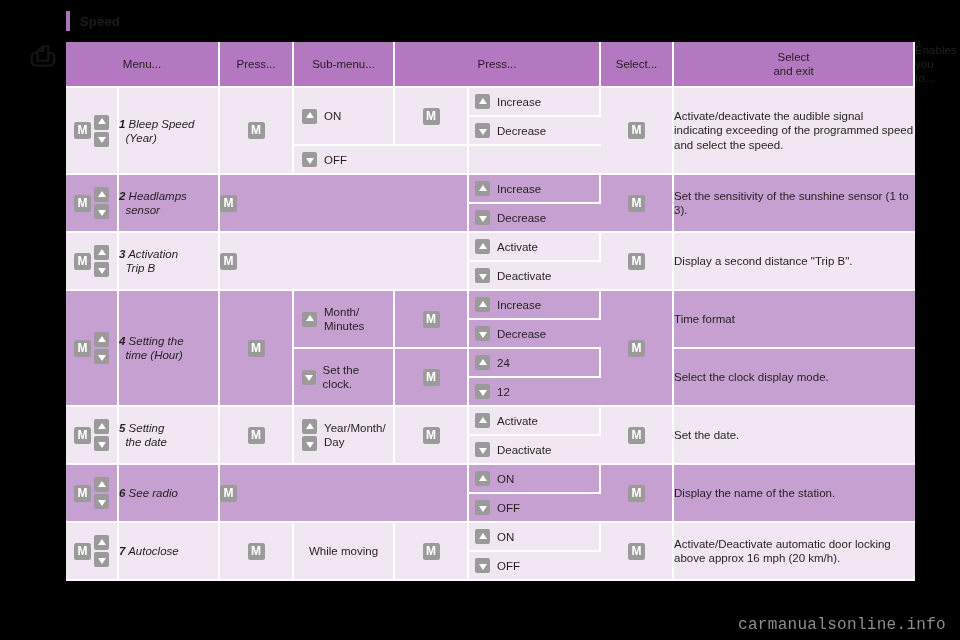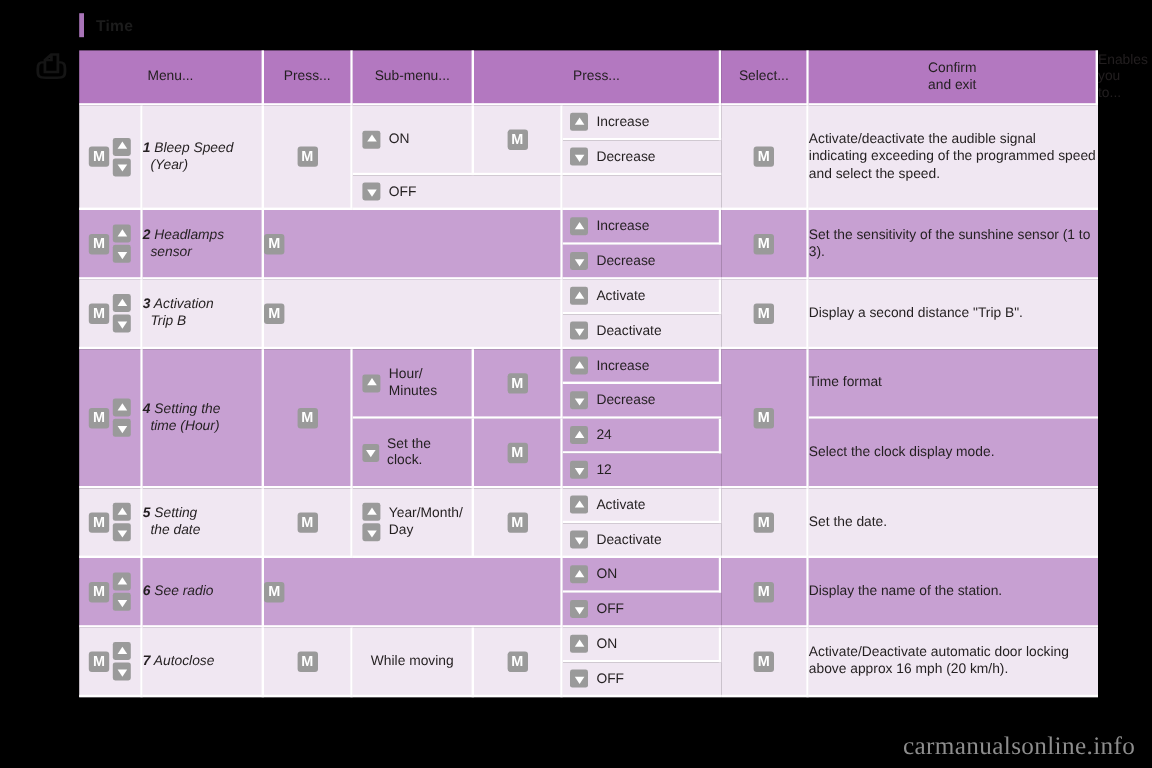--- a/index.html
+++ b/index.html
@@ -100,30 +100,30 @@
   
   .sub-line{display:flex;align-items:center;gap:7px;padding:5px 8px;}
   .sub-line .txt{font-size:11.5px;line-height:14px;color:#231f20;}
   .sub-stack{display:flex;flex-direction:column;gap:2px;}
   .menu-label{line-height:14px;font-style:italic;}
   .menu-label b{font-weight:bold;}
   .desc{line-height:14.5px;padding:6px 9px;}
   
   .watermark{
     position:absolute;right:14px;bottom:6px;
-    color:#8d8d8d;font-size:21px;letter-spacing:.3px;
-    font-family:Liberation Serif, serif;
+    color:#8d8d8d;font-size:16px;letter-spacing:.3px;
+    font-family:Liberation Mono, monospace;
   }
 </style>
 </head>
 <body>
 
 <div class="top-heading">
   <div class="bar"></div>
-  <div class="label">Time</div>
+  <div class="label">Speed</div>
 </div>
 
 <div class="page-glyph">⎙</div>
 
 <div class="table-wrap">
 <table class="mode-table">
   <colgroup>
     <col class="c-nav">
         <col class="c-menu">
         <col class="c-press1">
@@ -134,21 +134,21 @@
         <col class="c-desc">
   </colgroup>
   <thead>
     <tr>
       <th colspan="2">Menu...</th>
       <th>Press...</th>
       <th>Sub-menu...</th>
       <th colspan="2">Press...</th>
       <th>Select...</th>
       <th>
-        <div>Confirm</div>
+        <div>Select</div>
         <div>and exit</div>
       </th>
       <th>Enables you to...</th>
     </tr>
   </thead>
   <tbody>
 
     <tr class="tint-light">
       <td class="cell center" rowspan="3">
         <div class="navgroup">
@@ -306,21 +306,21 @@
           &nbsp;&nbsp;<span>time (Hour)</span>
         </div>
       </td>
       <td class="cell center" rowspan="4">
         <span class="m-btn">M</span>
       </td>
       <td class="pad0" rowspan="2">
         <div class="sub-line">
           <span class="arw up"></span>
           <span class="txt">
-            <span>Hour/</span><br>
+            <span>Month/</span><br>
             <span>Minutes</span>
           </span>
         </div>
       </td>
       <td class="cell center" rowspan="2">
         <span class="m-btn">M</span>
       </td>
       <td class="pad0">
         <div class="sel-line">
           <span class="arw up"></span>

